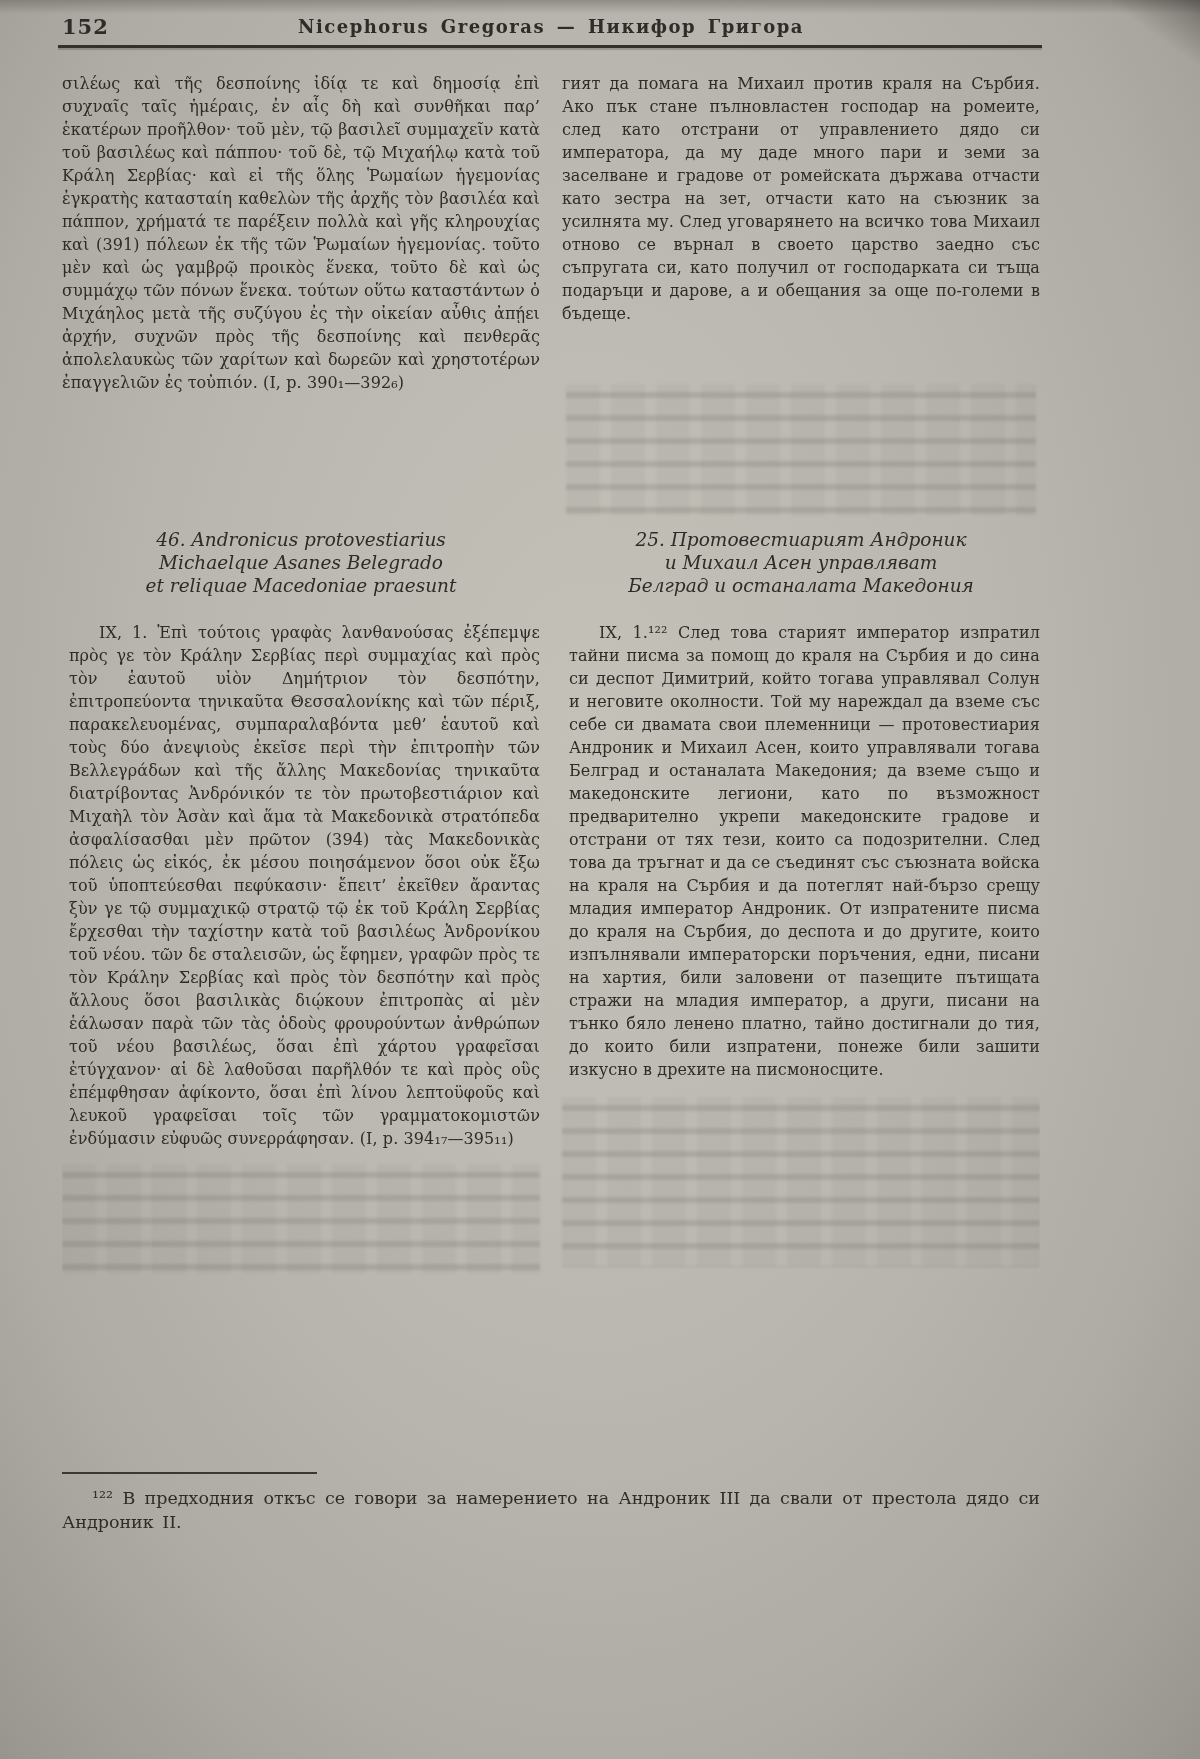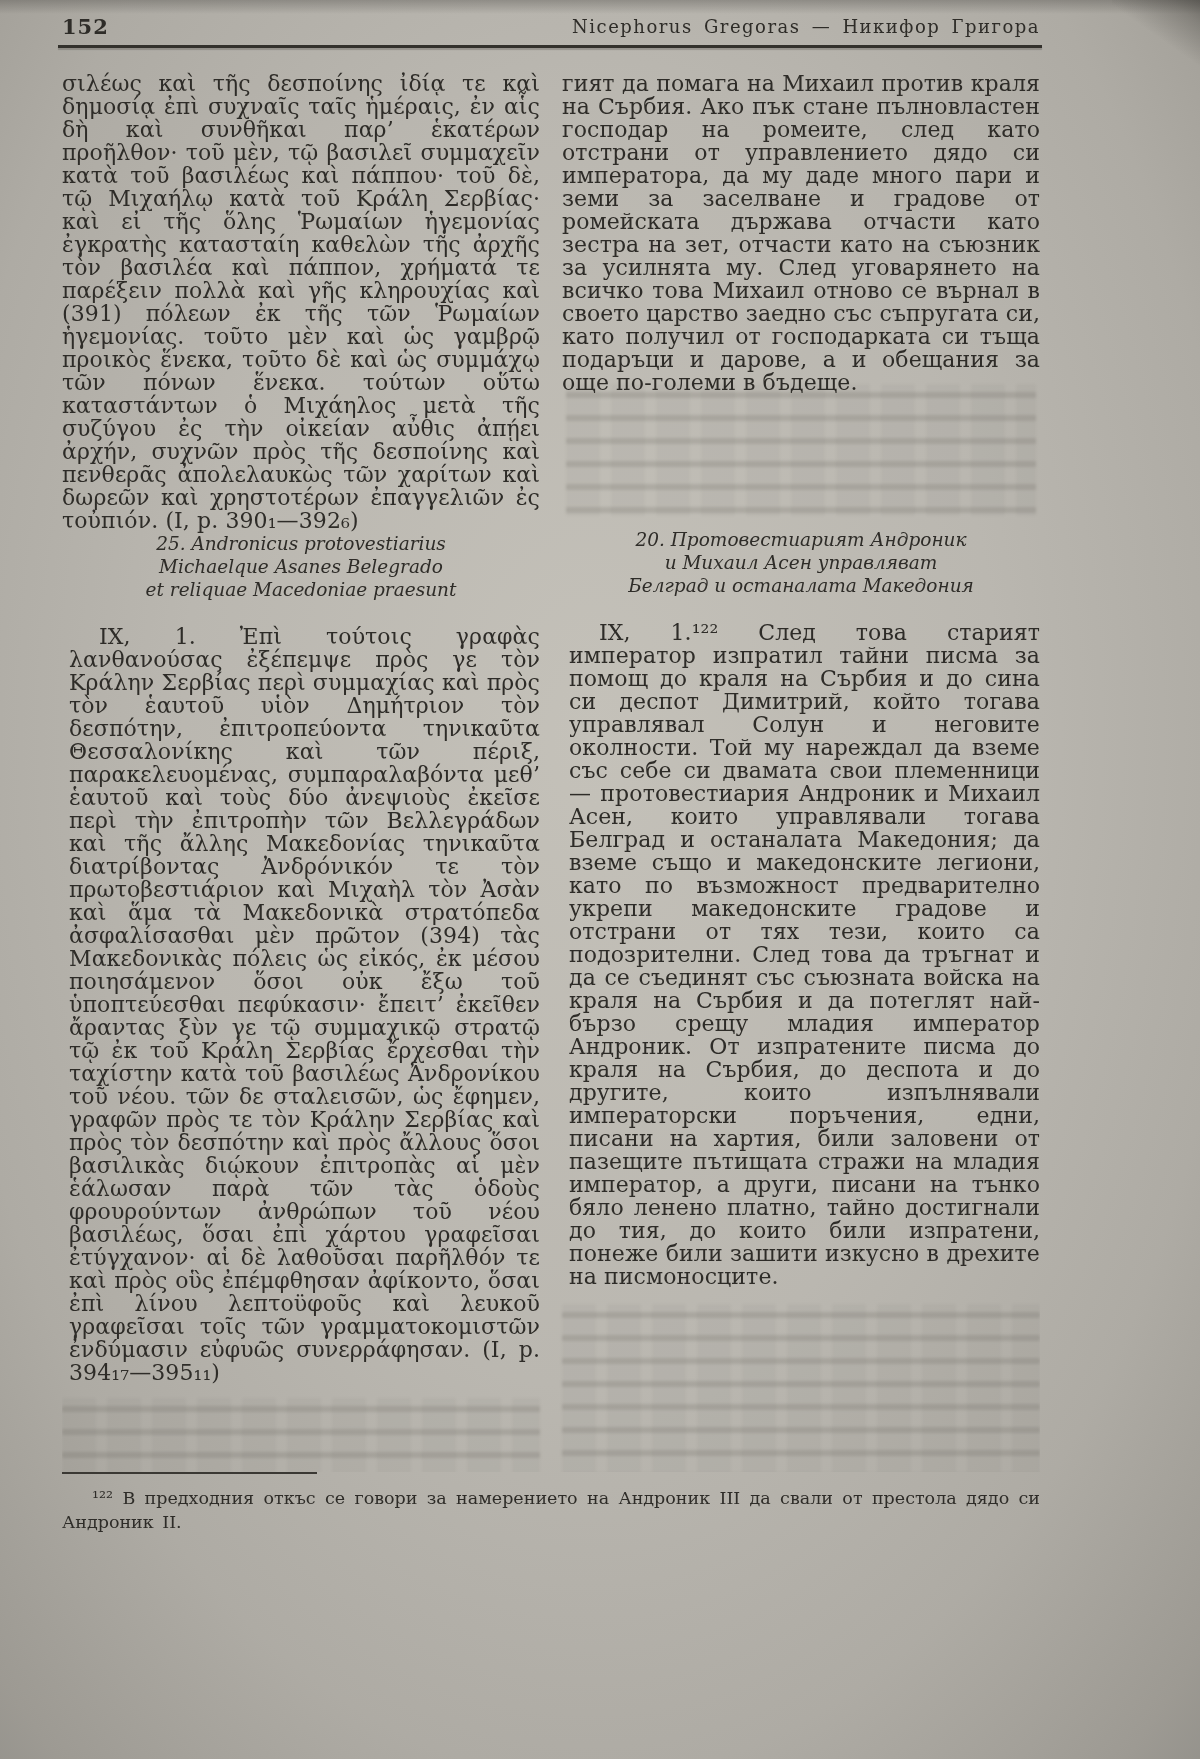--- a/index.html
+++ b/index.html
@@ -30,41 +30,41 @@
   }
   .header {
     position: absolute; left: 62px; top: 14px; width: 978px; height: 28px;
   }
   .page-number {
     position: absolute; left: 0; top: 0;
     font-size: 21px; font-weight: bold; letter-spacing: 1px;
   }
   .running-header {
     position: absolute; left: 0; right: 0; top: 2px;
-    text-align: right;
-    font-size: 18px; font-weight: normal; letter-spacing: 1.5px;
+    text-align: center;
+    font-size: 18px; font-weight: bold; letter-spacing: 1.5px;
     word-spacing: 4px;
   }
   .header-rule {
     position: absolute; left: 58px; top: 45px; width: 984px; height: 3px;
     background: #33312c;
     box-shadow: 0 2px 1px rgba(51,49,44,0.25);
   }
   .columns {
     position: absolute; left: 62px; top: 72px; width: 978px; height: 1400px;
     overflow: hidden;
     display: grid;
     grid-template-columns: 1fr 1fr;
     column-gap: 22px;
   }
   .column { position: relative; }
   .para1-wrap { position: relative; min-height: 456px; }
   p.body {
     margin: 0;
-    font-size: 22px;
+    font-size: 16px;
     line-height: 23px;
     text-align: justify;
     letter-spacing: 0.1px;
   }
   p.indent { text-indent: 30px; margin-left: 7px; }
   .section-heading {
     margin: 0 0 24px 0;
     font-size: 18.5px;
     line-height: 23px;
     font-weight: normal;
@@ -113,33 +113,33 @@
     <span class="running-header">Nicephorus Gregoras — Никифор Григора</span>
   </header>
   <div class="header-rule"></div>
 
   <div class="columns">
 
     <section class="column">
       <div class="para1-wrap">
         <p class="body">σιλέως καὶ τῆς δεσποίνης ἰδίᾳ τε καὶ δημοσίᾳ ἐπὶ συχναῖς ταῖς ἡμέραις, ἐν αἷς δὴ καὶ συνθῆκαι παρ’ ἑκατέρων προῆλθον· τοῦ μὲν, τῷ βασιλεῖ συμμαχεῖν κατὰ τοῦ βασιλέως καὶ πάππου· τοῦ δὲ, τῷ Μιχαήλῳ κατὰ τοῦ Κράλη Σερβίας· καὶ εἰ τῆς ὅλης Ῥωμαίων ἡγεμονίας ἐγκρατὴς κατασταίη καθελὼν τῆς ἀρχῆς τὸν βασιλέα καὶ πάππον, χρήματά τε παρέξειν πολλὰ καὶ γῆς κληρουχίας καὶ (391) πόλεων ἐκ τῆς τῶν Ῥωμαίων ἡγεμονίας. τοῦτο μὲν καὶ ὡς γαμβρῷ προικὸς ἕνεκα, τοῦτο δὲ καὶ ὡς συμμάχῳ τῶν πόνων ἕνεκα. τούτων οὕτω καταστάντων ὁ Μιχάηλος μετὰ τῆς συζύγου ἐς τὴν οἰκείαν αὖθις ἀπῄει ἀρχήν, συχνῶν πρὸς τῆς δεσποίνης καὶ πενθερᾶς ἀπολελαυκὼς τῶν χαρίτων καὶ δωρεῶν καὶ χρηστοτέρων ἐπαγγελιῶν ἐς τοὐπιόν. (I, p. 390₁—392₆)</p>
       </div>
-      <h3 class="section-heading">25. Andronicus protovestiarius
+      <h3 class="section-heading">46. Andronicus protovestiarius
 Michaelque Asanes Belegrado
 et reliquae Macedoniae praesunt</h3>
       <p class="body indent">IX, 1. Ἐπὶ τούτοις γραφὰς λανθανούσας ἐξέπεμψε πρὸς γε τὸν Κράλην Σερβίας περὶ συμμαχίας καὶ πρὸς τὸν ἑαυτοῦ υἱὸν Δημήτριον τὸν δεσπότην, ἐπιτροπεύοντα τηνικαῦτα Θεσσαλονίκης καὶ τῶν πέριξ, παρακελευομένας, συμπαραλαβόντα μεθ’ ἑαυτοῦ καὶ τοὺς δύο ἀνεψιοὺς ἐκεῖσε περὶ τὴν ἐπιτροπὴν τῶν Βελλεγράδων καὶ τῆς ἄλλης Μακεδονίας τηνικαῦτα διατρίβοντας Ἀνδρόνικόν τε τὸν πρωτοβεστιάριον καὶ Μιχαὴλ τὸν Ἀσὰν καὶ ἅμα τὰ Μακεδονικὰ στρατόπεδα ἀσφαλίσασθαι μὲν πρῶτον (394) τὰς Μακεδονικὰς πόλεις ὡς εἰκός, ἐκ μέσου ποιησάμενον ὅσοι οὐκ ἔξω τοῦ ὑποπτεύεσθαι πεφύκασιν· ἔπειτ’ ἐκεῖθεν ἄραντας ξὺν γε τῷ συμμαχικῷ στρατῷ τῷ ἐκ τοῦ Κράλη Σερβίας ἔρχεσθαι τὴν ταχίστην κατὰ τοῦ βασιλέως Ἀνδρονίκου τοῦ νέου. τῶν δε σταλεισῶν, ὡς ἔφημεν, γραφῶν πρὸς τε τὸν Κράλην Σερβίας καὶ πρὸς τὸν δεσπότην καὶ πρὸς ἄλλους ὅσοι βασιλικὰς διῴκουν ἐπιτροπὰς αἱ μὲν ἑάλωσαν παρὰ τῶν τὰς ὁδοὺς φρουρούντων ἀνθρώπων τοῦ νέου βασιλέως, ὅσαι ἐπὶ χάρτου γραφεῖσαι ἐτύγχανον· αἱ δὲ λαθοῦσαι παρῆλθόν τε καὶ πρὸς οὓς ἐπέμφθησαν ἀφίκοντο, ὅσαι ἐπὶ λίνου λεπτοϋφοῦς καὶ λευκοῦ γραφεῖσαι τοῖς τῶν γραμματοκομιστῶν ἐνδύμασιν εὐφυῶς συνερράφησαν. (I, p. 394₁₇—395₁₁)</p>
       <div class="ghost ghost-left-bottom"></div>
     </section>
 
     <section class="column">
       <div class="para1-wrap">
         <p class="body">гият да помага на Михаил против краля на Сърбия. Ако пък стане пълновластен господар на ромеите, след като отстрани от управлението дядо си императора, да му даде много пари и земи за заселване и градове от ромейската държава отчасти като зестра на зет, отчасти като на съюзник за усилнята му. След уговарянето на всичко това Михаил отново се върнал в своето царство заедно със съпругата си, като получил от господарката си тъща подаръци и дарове, а и обещания за още по-големи в бъдеще.</p>
         <div class="ghost ghost-right-mid"></div>
       </div>
-      <h3 class="section-heading">20. Протовестиарият Андроник
+      <h3 class="section-heading">25. Протовестиарият Андроник
 и Михаил Асен управляват
 Белград и останалата Македония</h3>
       <p class="body indent">IX, 1.¹²² След това старият император изпратил тайни писма за помощ до краля на Сърбия и до сина си деспот Димитрий, който тогава управлявал Солун и неговите околности. Той му нареждал да вземе със себе си двамата свои племенници — протовестиария Андроник и Михаил Асен, които управлявали тогава Белград и останалата Македония; да вземе също и македонските легиони, като по възможност предварително укрепи македонските градове и отстрани от тях тези, които са подозрителни. След това да тръгнат и да се съединят със съюзната войска на краля на Сърбия и да потеглят най-бързо срещу младия император Андроник. От изпратените писма до краля на Сърбия, до деспота и до другите, които изпълнявали императорски поръчения, едни, писани на хартия, били заловени от пазещите пътищата стражи на младия император, а други, писани на тънко бяло ленено платно, тайно достигнали до тия, до които били изпратени, понеже били зашити изкусно в дрехите на писмоносците.</p>
       <div class="ghost ghost-right-bottom"></div>
     </section>
 
   </div>
 
   <footer class="footnote">
     <div class="footnote-rule"></div>

